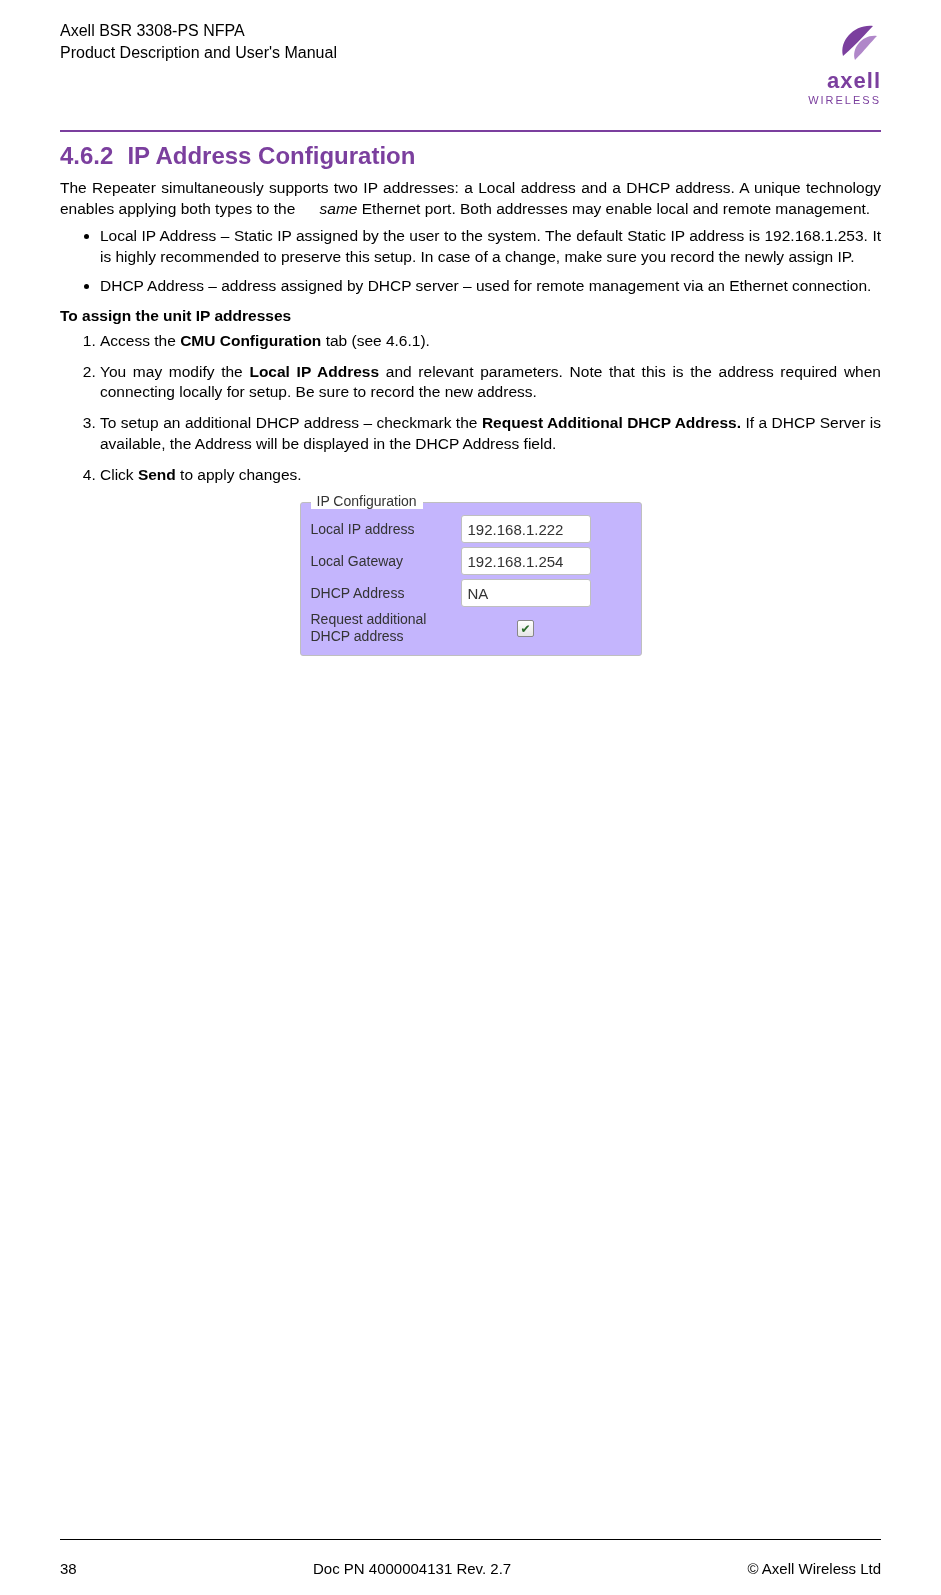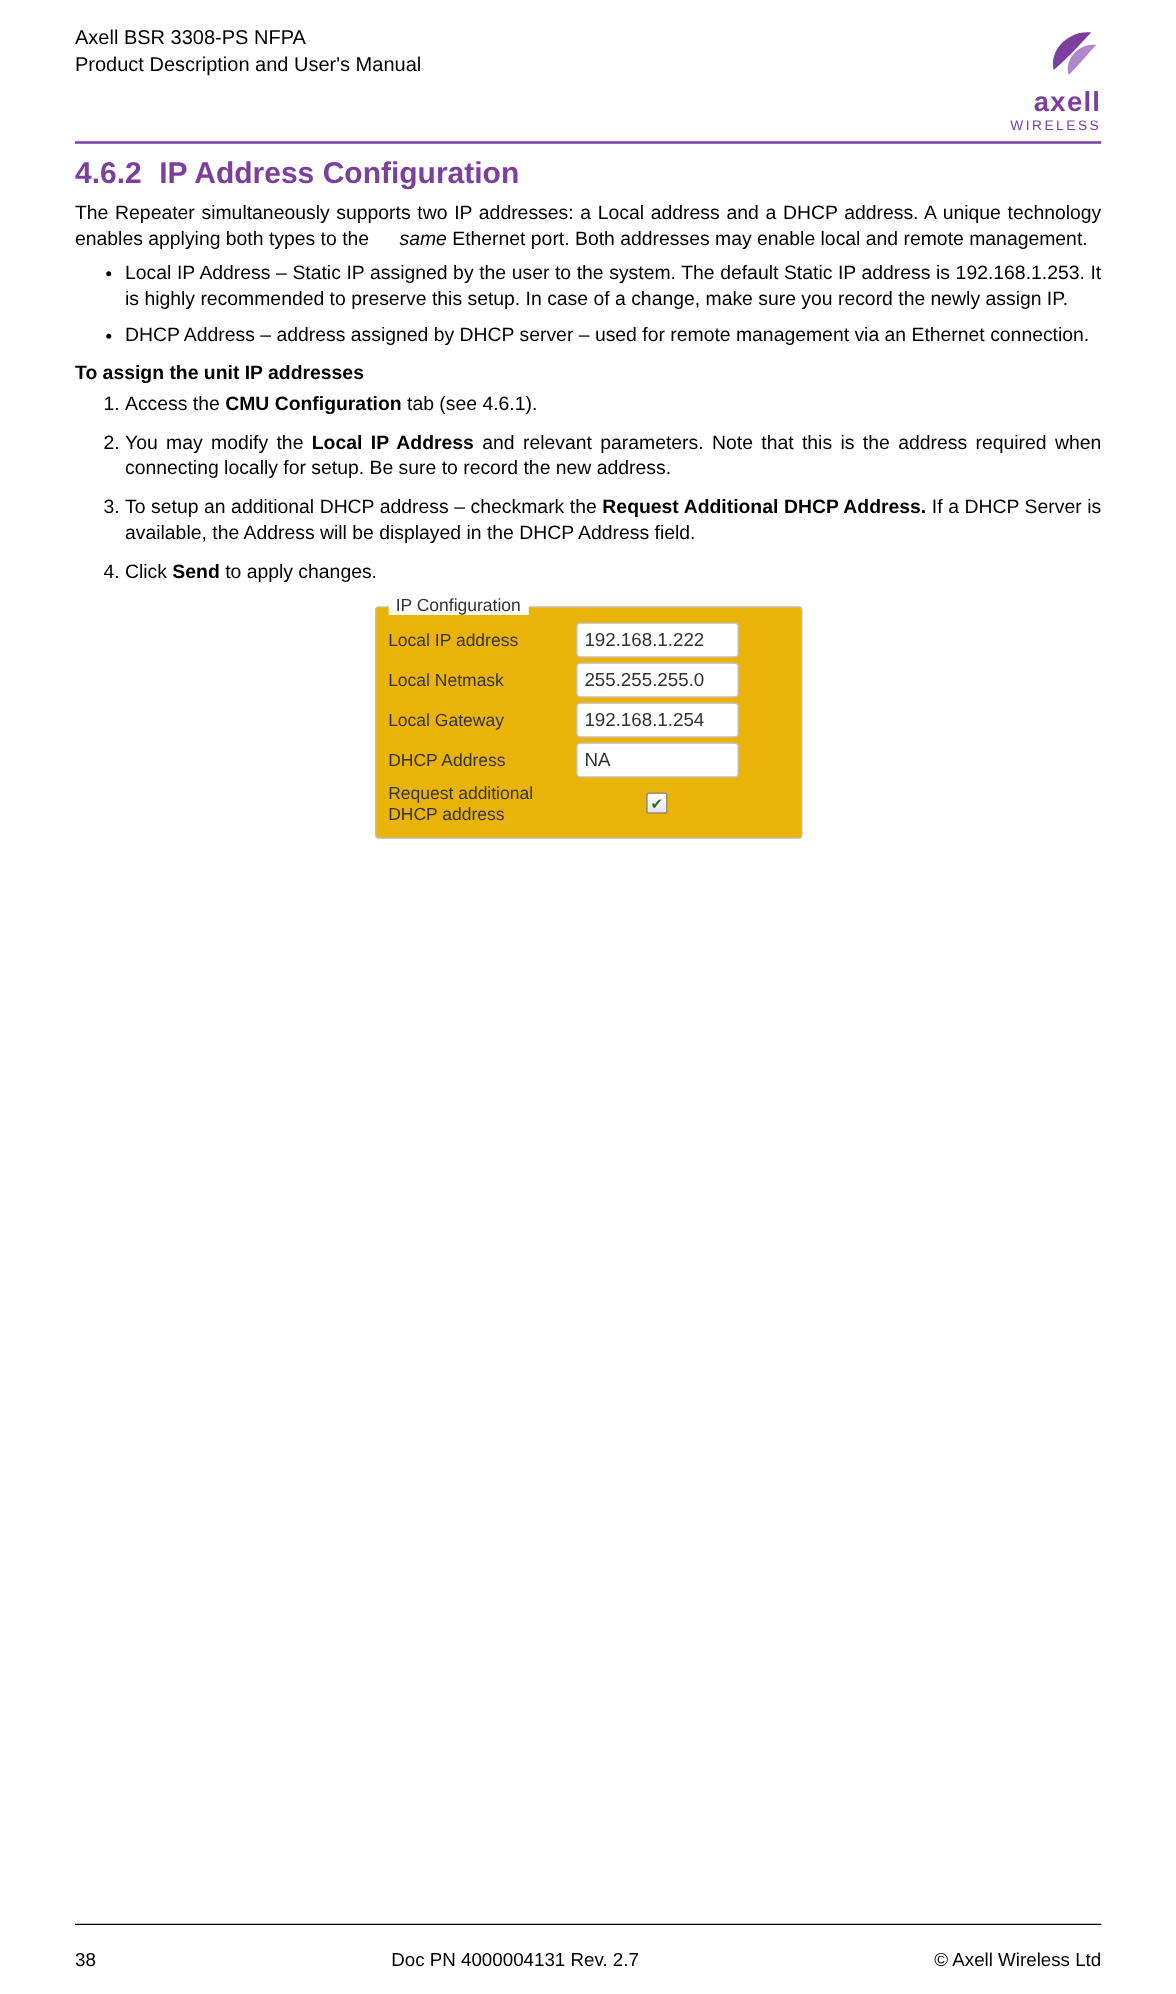--- a/index.html
+++ b/index.html
@@ -14,21 +14,21 @@
     padding: 20px 60px 20px 60px;
     box-sizing: border-box;
     min-height: 1595px;
     position: relative;
   }
   .header {
     display: flex;
     justify-content: space-between;
     align-items: flex-start;
     border-bottom: 2px solid #7b3f9e;
-    padding-bottom: 6px;
+    padding-bottom: 24px;
     margin-bottom: 10px;
   }
   .header-text {
     font-size: 16px;
     line-height: 1.4;
     color: #000;
   }
   .logo {
     text-align: right;
   }
@@ -94,21 +94,21 @@
   }
   .bold { font-weight: bold; }
   .ip-config-box {
     width: 320px;
     margin: 16px auto 0 auto;
     border: 1px solid #bfbfbf;
     border-radius: 3px;
     padding: 8px 10px 6px 10px;
     position: relative;
     font-family: Arial, sans-serif;
-    background: #eab308;
+    background: #c4b5fd;
   }
   .ip-config-box .legend {
     position: absolute;
     top: -10px;
     left: 10px;
     background: #fff;
     padding: 0 6px;
     font-size: 14px;
     color: #333;
   }
@@ -216,24 +216,20 @@
   </ol>
 
   <div class="ip-config-box">
     <div class="legend">IP Configuration</div>
 
     <div class="ip-row">
       <div class="ip-label">Local IP address</div>
       <input class="ip-value" value="192.168.1.222" style="">
     </div>
     <div class="ip-row">
-      <div class="ip-label">Local Netmask</div>
-      <input class="ip-value" value="255.255.255.0" style="">
-    </div>
-    <div class="ip-row">
       <div class="ip-label">Local Gateway</div>
       <input class="ip-value" value="192.168.1.254" style="">
     </div>
     <div class="ip-row">
       <div class="ip-label">DHCP Address</div>
       <input class="ip-value" value="NA" style="">
     </div>
     <div class="ip-row">
       <div class="ip-label" style="line-height:1.2">Request additional DHCP address</div>
       <div class="ip-checkbox-cell">

